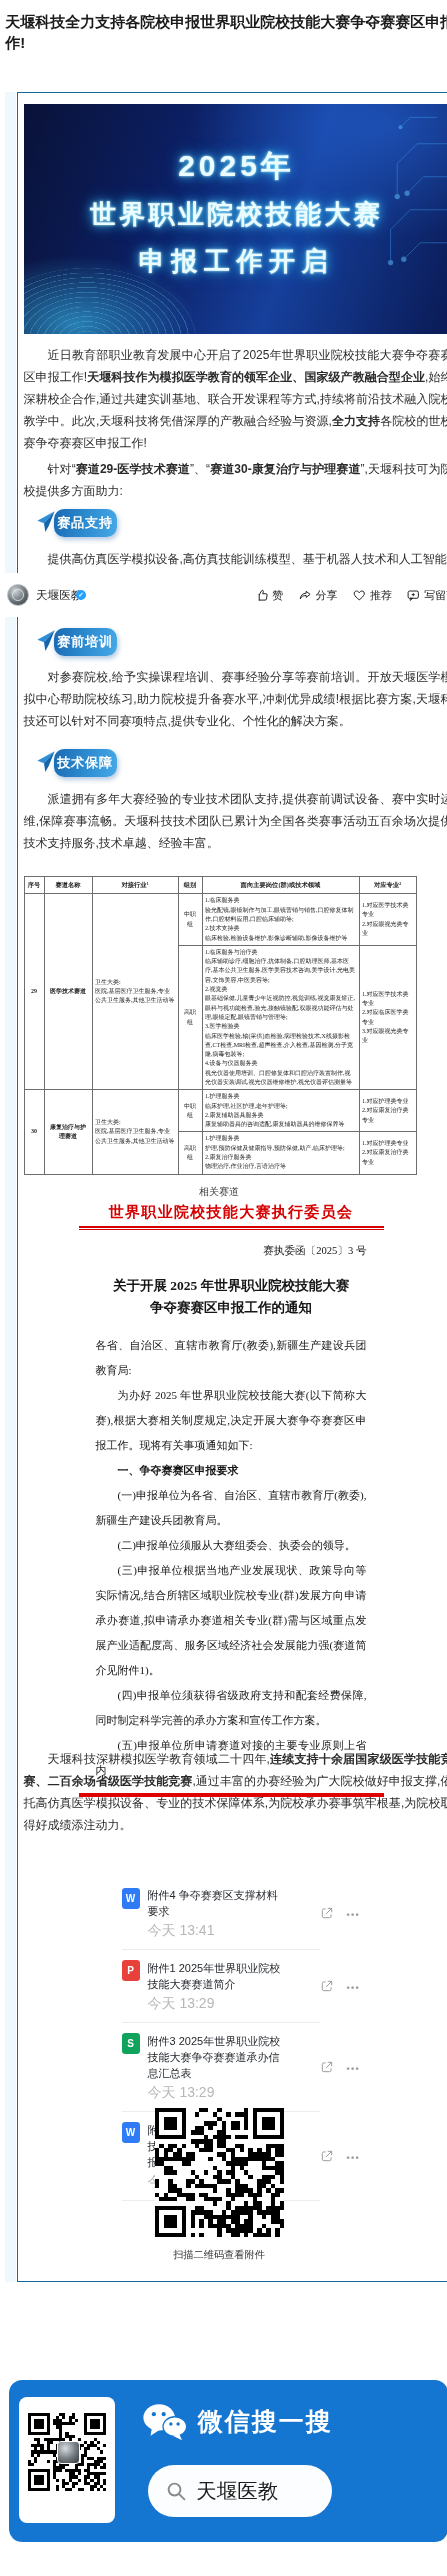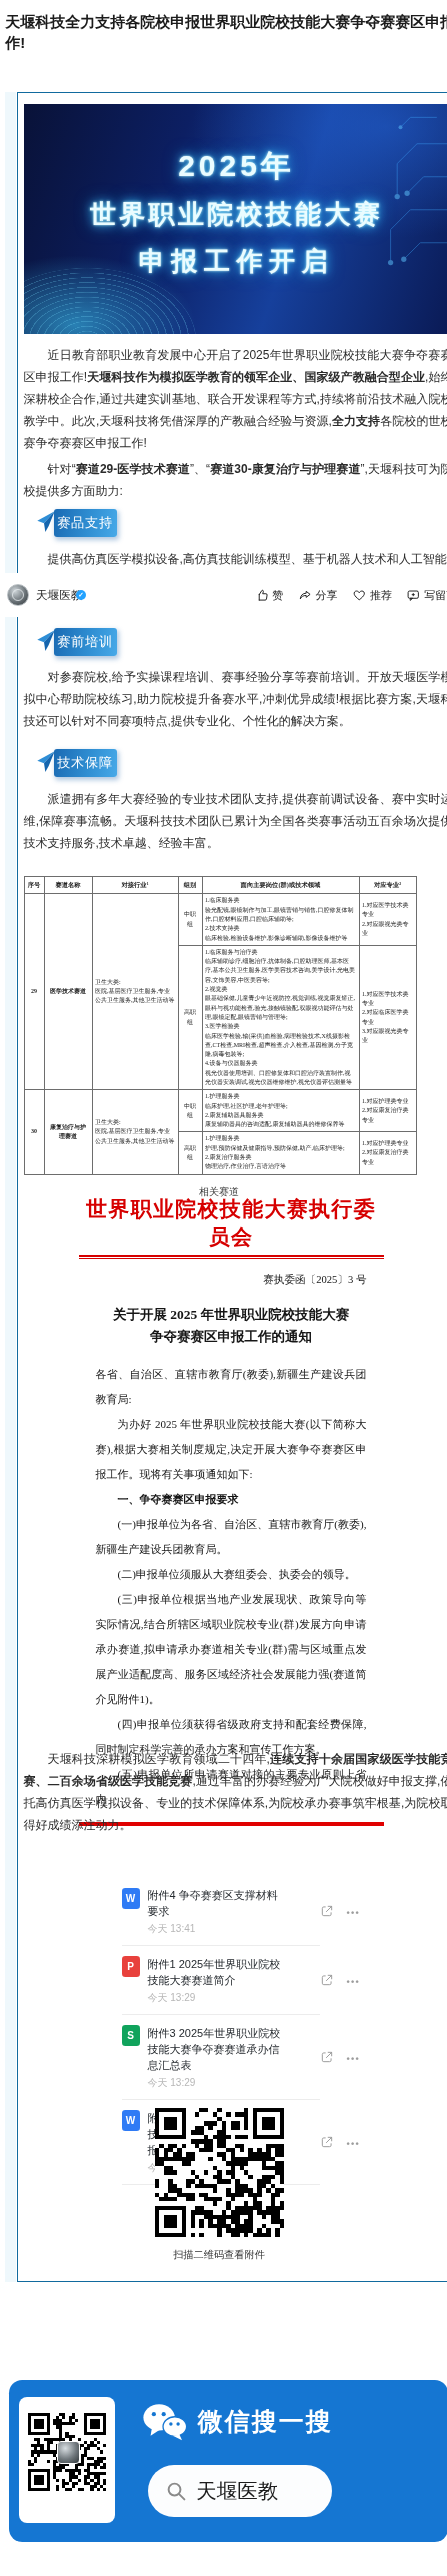--- a/index.html
+++ b/index.html
@@ -31,23 +31,23 @@
          background:repeating-radial-gradient(ellipse at center,
            rgba(120,225,255,.0) 0 6px, rgba(120,225,255,.45) 6.6px 7.3px);}
   
   .p{left:6px;width:429px;font-size:12px;line-height:22px;text-align:justify;color:#2b2b2b;}
   .ind{text-indent:2em;}
   b{font-weight:bold;}
   
   .badgerow{left:6px;height:30px;}
   .plane{position:absolute;left:12.6px;top:1.3px;}
   .badge{position:absolute;left:30px;top:0;width:63px;height:28px;line-height:28px;
-         text-align:center;color:#fff;font-size:13.2px;font-weight:normal;letter-spacing:0.7px;
+         text-align:center;color:#fff;font-size:13.2px;font-weight:bold;letter-spacing:0.7px;
          background:linear-gradient(100deg,#1a6ab3 0%,#2f8ed2 55%,#47a9e8 100%);
-         border-radius:3px;box-shadow:1.3px 2.6px 5.3px rgba(25,95,165,.35);}
+         border-radius:10px;box-shadow:1.3px 2.6px 5.3px rgba(25,95,165,.35);}
   
   .toolbar{left:0;top:573px;width:448px;height:44px;background:#fff;}
   .avatar{position:absolute;left:6.6px;top:10.6px;width:22.5px;height:22.5px;border-radius:50%;
           background:radial-gradient(circle at 35% 30%,#cfd6da,#6a7277 55%,#2e3437);
           border:0.7px solid #b9bfc3;box-sizing:border-box;}
   .avatar:after{content:"";position:absolute;left:4.6px;top:4.6px;width:12px;height:12px;
           border:1.3px solid #e8edf0;border-radius:50%;box-sizing:border-box;opacity:.8;}
   .acct-name{position:absolute;left:36px;top:0;height:44px;line-height:44px;
              font-size:11.6px;color:#1f1f1f;}
   .vbadge{position:absolute;left:76px;top:17px;width:10px;height:10px;border-radius:50%;
@@ -60,36 +60,36 @@
               font-family:"Liberation Serif",serif;font-size:6px;line-height:1.55;color:#1d1d1d;}
   table.track th,table.track td{border:0.7px solid #6d6d6d;padding:2px 2.6px;vertical-align:middle;
               word-break:break-all;}
   table.track th{font-size:6.3px;font-weight:bold;text-align:center;padding:3.3px 1.3px;}
   td.ctr{text-align:center;}
   .pre{white-space:pre-line;}
   .tcaption{margin-top:10.6px;text-align:center;font-size:10px;color:#3d3d3d;
             font-family:"Liberation Sans",sans-serif;}
   
   .doc{left:61px;top:1102px;width:305px;font-family:"Liberation Serif",serif;color:#161616;}
-  .doc-org{font-size:21px;font-weight:bold;color:#d60000;text-align:center;letter-spacing:1.3px;}
+  .doc-org{font-size:15px;font-weight:bold;color:#d60000;text-align:center;letter-spacing:1.3px;margin-top:8px;}
   .rule1{height:2px;background:#d60000;margin-top:4px;}
   .rule2{height:0.7px;background:#d60000;margin-top:1.3px;}
   .doc-ref{margin-top:14.5px;text-align:right;padding-right:17px;font-size:10.6px;}
   .doc-title{margin-top:17px;text-align:center;font-size:13.5px;font-weight:bold;line-height:22px;}
   .doc-body{margin-top:13.2px;padding:0 17px;font-size:11px;line-height:25px;text-align:justify;}
   .doc-body p{margin:0;}
   .doc-redline{height:4px;background:#e00000;margin-top:10.6px;}
   .hint{left:6px;top:1615px;width:391px;text-align:center;font-size:10px;color:#517fc1;}
   
   .attach{left:0;top:1784px;width:357px;}
   .att-item{position:relative;padding:10px 0 8.6px 0;min-height:29px;}
   .att-icon{position:absolute;left:104px;top:10.6px;width:18px;height:21px;border-radius:3.3px;
             color:#fff;font-weight:bold;font-size:10px;line-height:21px;text-align:center;}
   .att-title{margin-left:130px;width:141px;font-size:11px;line-height:16px;color:#24292e;}
-  .att-time{margin-left:130px;margin-top:3.3px;font-size:10px;color:#b7b7b7;}
+  .att-time{margin-left:130px;margin-top:3.3px;font-size:14px;color:#b7b7b7;}
   .att-share{position:absolute;right:41px;top:50%;margin-top:-6.6px;color:#9c9c9c;}
   .att-more{position:absolute;right:14.5px;top:50%;margin-top:-2.6px;letter-spacing:1.3px;
             color:#9c9c9c;font-size:9.2px;font-weight:bold;}
   .att-div{margin-left:104px;width:198px;border-bottom:0.7px solid #ececec;}
   
   .qrblock{left:6px;top:2015px;width:391px;text-align:center;}
   .qrblock svg{width:129px;height:129px;}
   .qr-cap{margin-top:9.2px;font-size:10.2px;color:#333;}
   
   .card{left:8.6px;top:2380px;width:439px;height:162px;background:#1576d2;border-radius:13.2px;}

